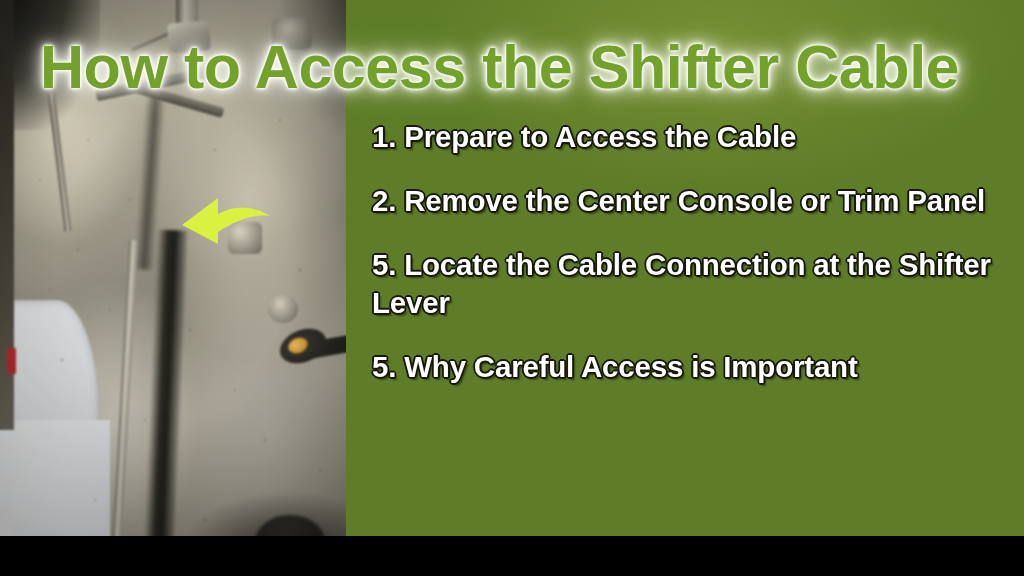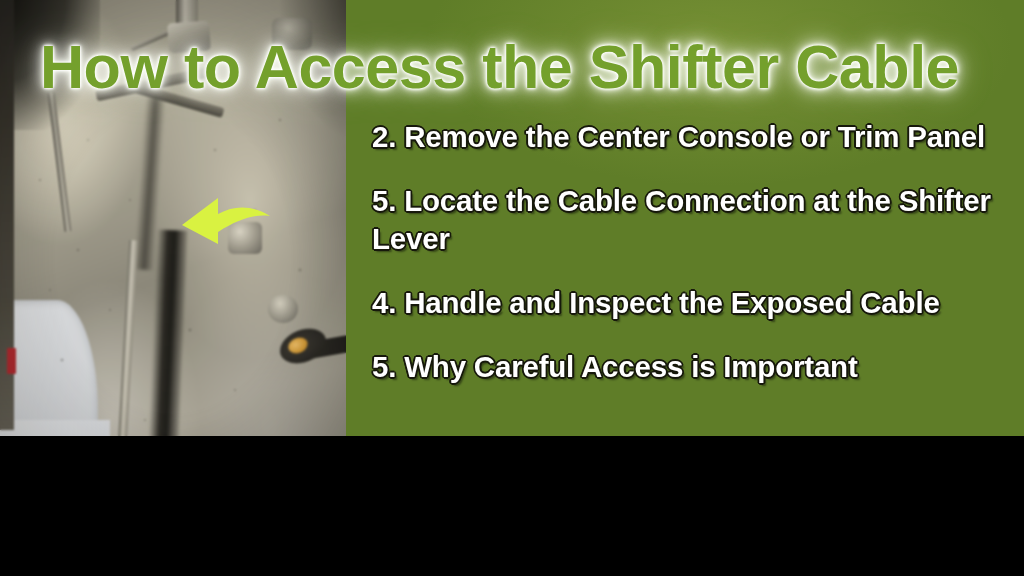--- a/index.html
+++ b/index.html
@@ -4,21 +4,21 @@
 <title>How to Access the Shifter Cable</title>
 <style>
   html, body {
     margin: 0;
     padding: 0;
     background: #000;
   }
   #canvas {
     position: relative;
     width: 1024px;
-    height: 436px;
+    height: 536px;
     overflow: hidden;
     font-family: "Liberation Sans", sans-serif;
     background: #5f7d28;
     user-select: none;
   }
 
   
   #photo-panel {
     position: absolute;
     left: 0; top: 0;
@@ -325,19 +325,19 @@
 
   <svg id="highlight-arrow" viewBox="0 0 96 56">
     <path d="M2 33 L38 6 L38 22 C56 12 74 14 90 24 C76 22 60 26 38 40 L38 52 Z" fill="#d9f241"></path>
   </svg>
 
   <div id="green-panel"></div>
 
   <div id="page-title">How to Access the Shifter Cable</div>
 
   <div id="step-list">
+    <div class="step-item">1. Prepare to Access the Cable</div>
     <div class="step-item">2. Remove the Center Console or Trim Panel</div>
     <div class="step-item">5. Locate the Cable Connection at the Shifter Lever</div>
-    <div class="step-item">4. Handle and Inspect the Exposed Cable</div>
     <div class="step-item">5. Why Careful Access is Important</div>
   </div>
 
 </div>
 
 </body></html>

